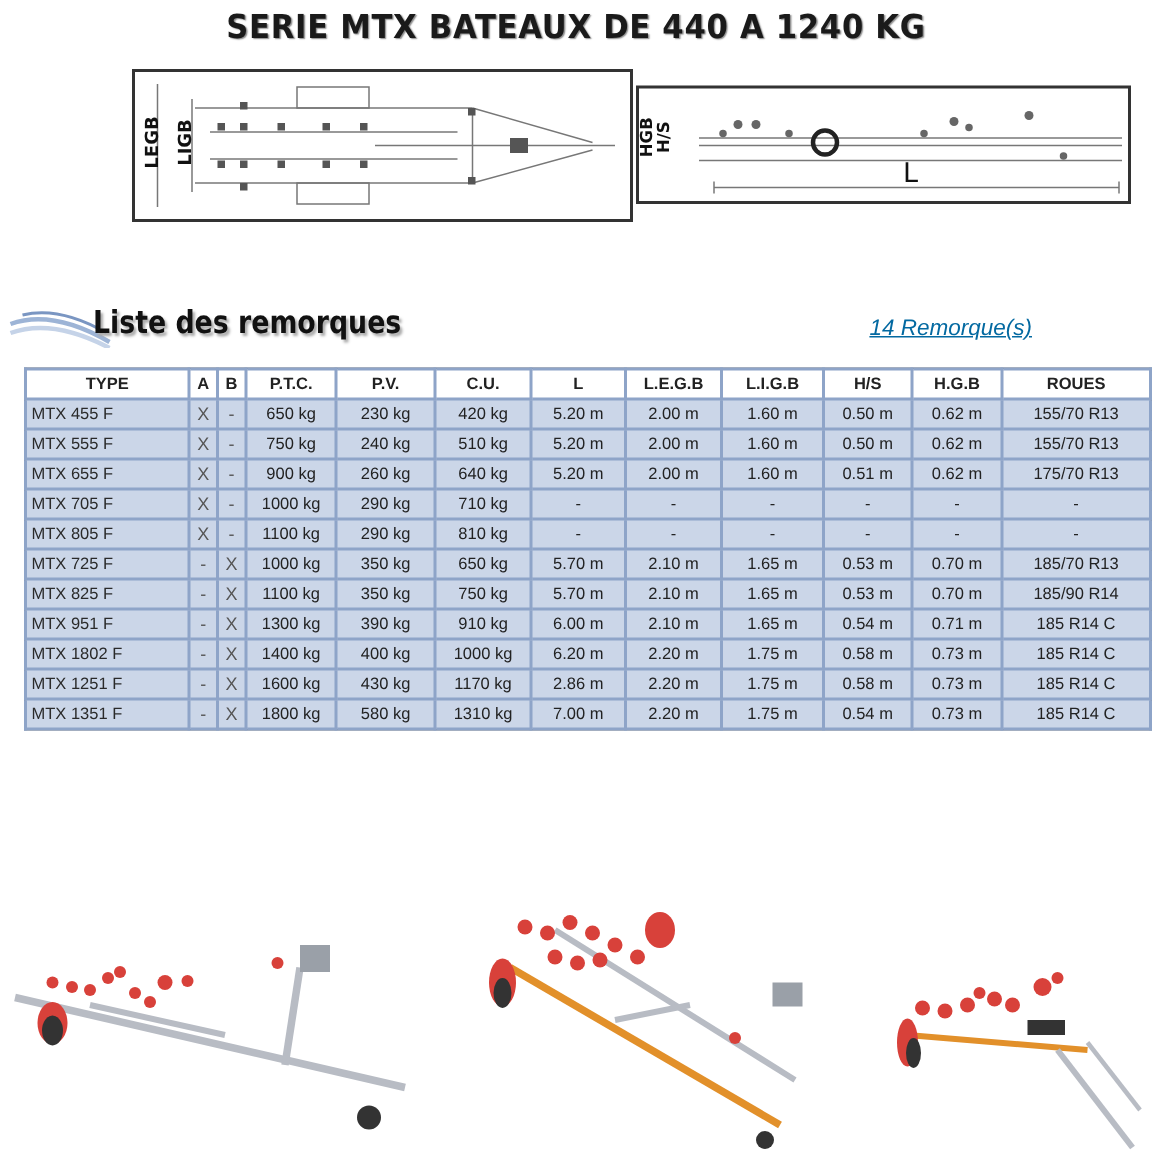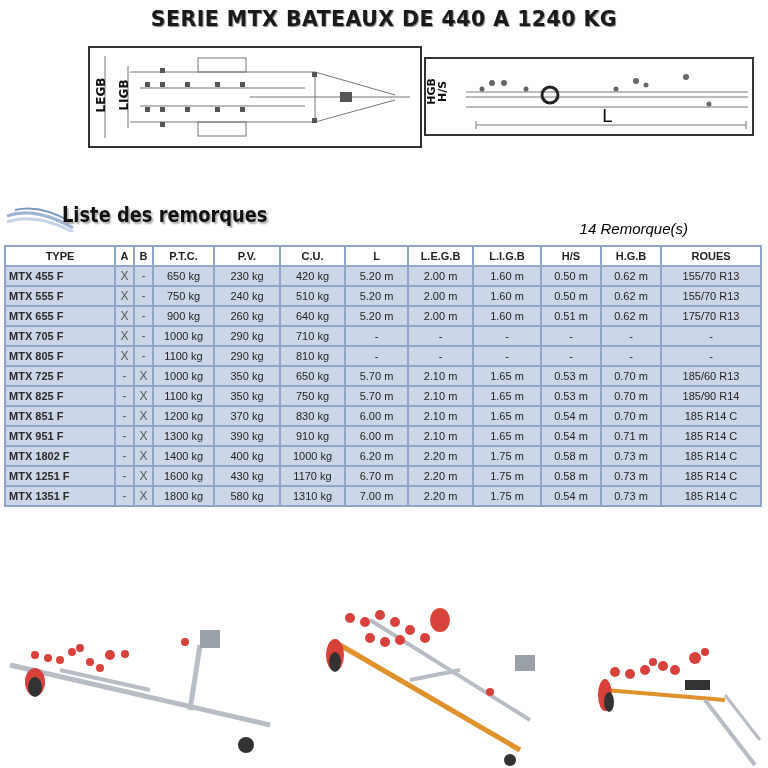--- a/index.html
+++ b/index.html
@@ -7,27 +7,27 @@
   .title { position:absolute; left:0; top:6px; width:768px; text-align:center; font-family:"DejaVu Sans", sans-serif; font-weight:bold; font-size:22px; letter-spacing:0.5px; color:#1a1a1a; transform:scaleX(0.93); text-shadow:1px 1px 1px #888; }
   .diagram { position:absolute; border:2px solid #333; background:#fff; }
   .diag-top { left:88px; top:46px; width:330px; height:98px; }
   .diag-side { left:424px; top:57px; width:326px; height:75px; }
   .dimlabel { position:absolute; font-weight:bold; font-family:"DejaVu Sans", sans-serif; color:#111; }
   .vert { transform:rotate(-90deg); transform-origin:center; white-space:nowrap; }
 
   .list-header { position:absolute; left:0; top:200px; width:712px; height:40px; }
   .swoosh { position:absolute; left:5px; top:6px; width:70px; height:26px; }
   .list-title { position:absolute; left:62px; top:3px; font-family:"DejaVu Sans", sans-serif; font-weight:bold; font-size:21px; color:#111; transform:scaleX(0.85); transform-origin:left; text-shadow:2px 2px 2px #aaa; }
-  .count { position:absolute; right:24px; top:20px; font-style:italic; font-size:15px; color:#000000; }
-
-  table.specs { position:absolute; left:4px; top:245px; border-collapse:collapse; font-size:11px; color:#222; background:#737373; }
+  .count { position:absolute; right:24px; top:10px; font-style:italic; font-size:15px; color:#0369a1;text-decoration:underline; }
+
+  table.specs { position:absolute; left:16px; top:245px; border-collapse:collapse; font-size:11px; color:#222; background:#737373; }
   table.specs th, table.specs td { border:2px solid #8ea4c8; text-align:center; padding:0 2px; white-space:nowrap; }
   table.specs th { background:#ffffff; font-weight:bold; font-size:11px; height:18px; color:#222; }
   table.specs td { background:#cbd6e8; height:18px; }
-  table.specs td.type { text-align:left; font-weight:bold; padding-left:3px; color:#2a2a2a; }
+  table.specs td.type { text-align:left; font-weight:normal; padding-left:3px; color:#2a2a2a; }
   table.specs tr.tall td { height:32px; }
   table.specs td.ab { font-size:12px; color:#555; }
 
   .photo { position:absolute; top:600px; height:168px; }
   .p1 { left:0; width:290px; }
   .p2 { left:310px; width:250px; }
   .p3 { left:585px; width:180px; }
 </style>
 </head>
 <body>
@@ -217,51 +217,37 @@
         <td class="ab">-</td>
         <td class="ab">X</td>
         <td>1000 kg</td>
         <td>350 kg</td>
         <td>650 kg</td>
         <td>5.70 m</td>
         <td>2.10 m</td>
         <td>1.65 m</td>
         <td>0.53 m</td>
         <td>0.70 m</td>
-        <td>185/60 R13</td>
+        <td>185/70 R13</td>
       </tr>
       <tr>
         <td class="type">MTX 825 F</td>
         <td class="ab">-</td>
         <td class="ab">X</td>
         <td>1100 kg</td>
         <td>350 kg</td>
         <td>750 kg</td>
         <td>5.70 m</td>
         <td>2.10 m</td>
         <td>1.65 m</td>
         <td>0.53 m</td>
         <td>0.70 m</td>
         <td>185/90 R14</td>
       </tr>
       <tr>
-        <td class="type">MTX 851 F</td>
-        <td class="ab">-</td>
-        <td class="ab">X</td>
-        <td>1200 kg</td>
-        <td>370 kg</td>
-        <td>830 kg</td>
-        <td>6.00 m</td>
-        <td>2.10 m</td>
-        <td>1.65 m</td>
-        <td>0.54 m</td>
-        <td>0.70 m</td>
-        <td>185 R14 C</td>
-      </tr>
-      <tr>
         <td class="type">MTX 951 F</td>
         <td class="ab">-</td>
         <td class="ab">X</td>
         <td>1300 kg</td>
         <td>390 kg</td>
         <td>910 kg</td>
         <td>6.00 m</td>
         <td>2.10 m</td>
         <td>1.65 m</td>
         <td>0.54 m</td>
@@ -282,21 +268,21 @@
         <td>0.73 m</td>
         <td>185 R14 C</td>
       </tr>
       <tr>
         <td class="type">MTX 1251 F</td>
         <td class="ab">-</td>
         <td class="ab">X</td>
         <td>1600 kg</td>
         <td>430 kg</td>
         <td>1170 kg</td>
-        <td>6.70 m</td>
+        <td>2.86 m</td>
         <td>2.20 m</td>
         <td>1.75 m</td>
         <td>0.58 m</td>
         <td>0.73 m</td>
         <td>185 R14 C</td>
       </tr>
       <tr>
         <td class="type">MTX 1351 F</td>
         <td class="ab">-</td>
         <td class="ab">X</td>

